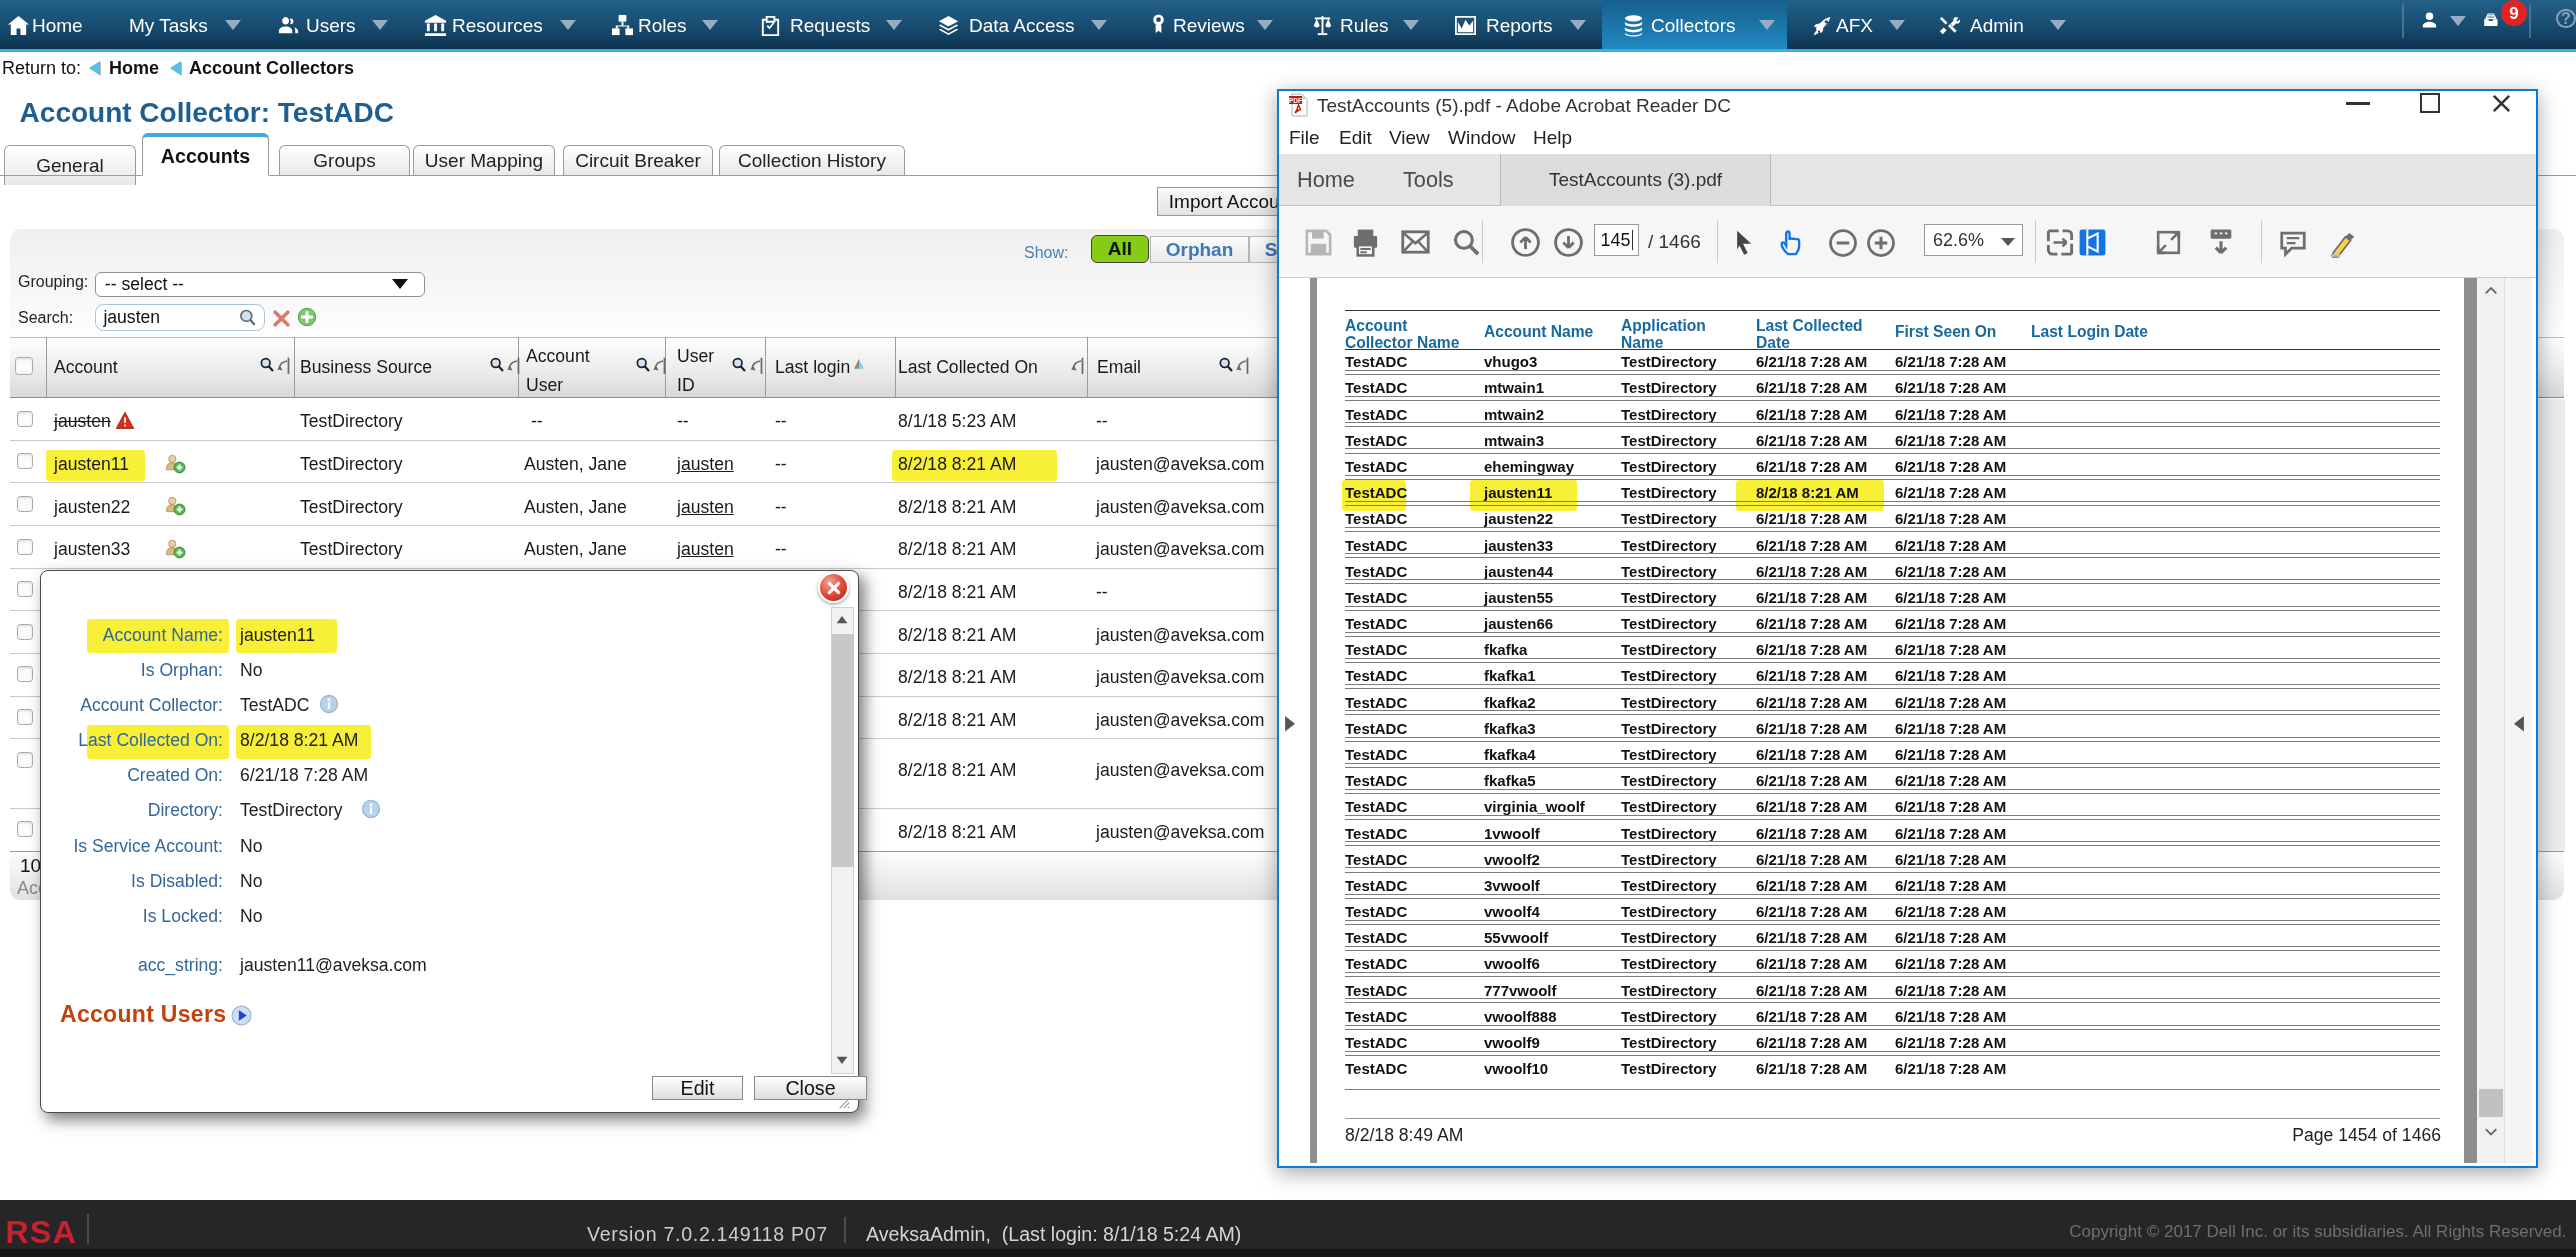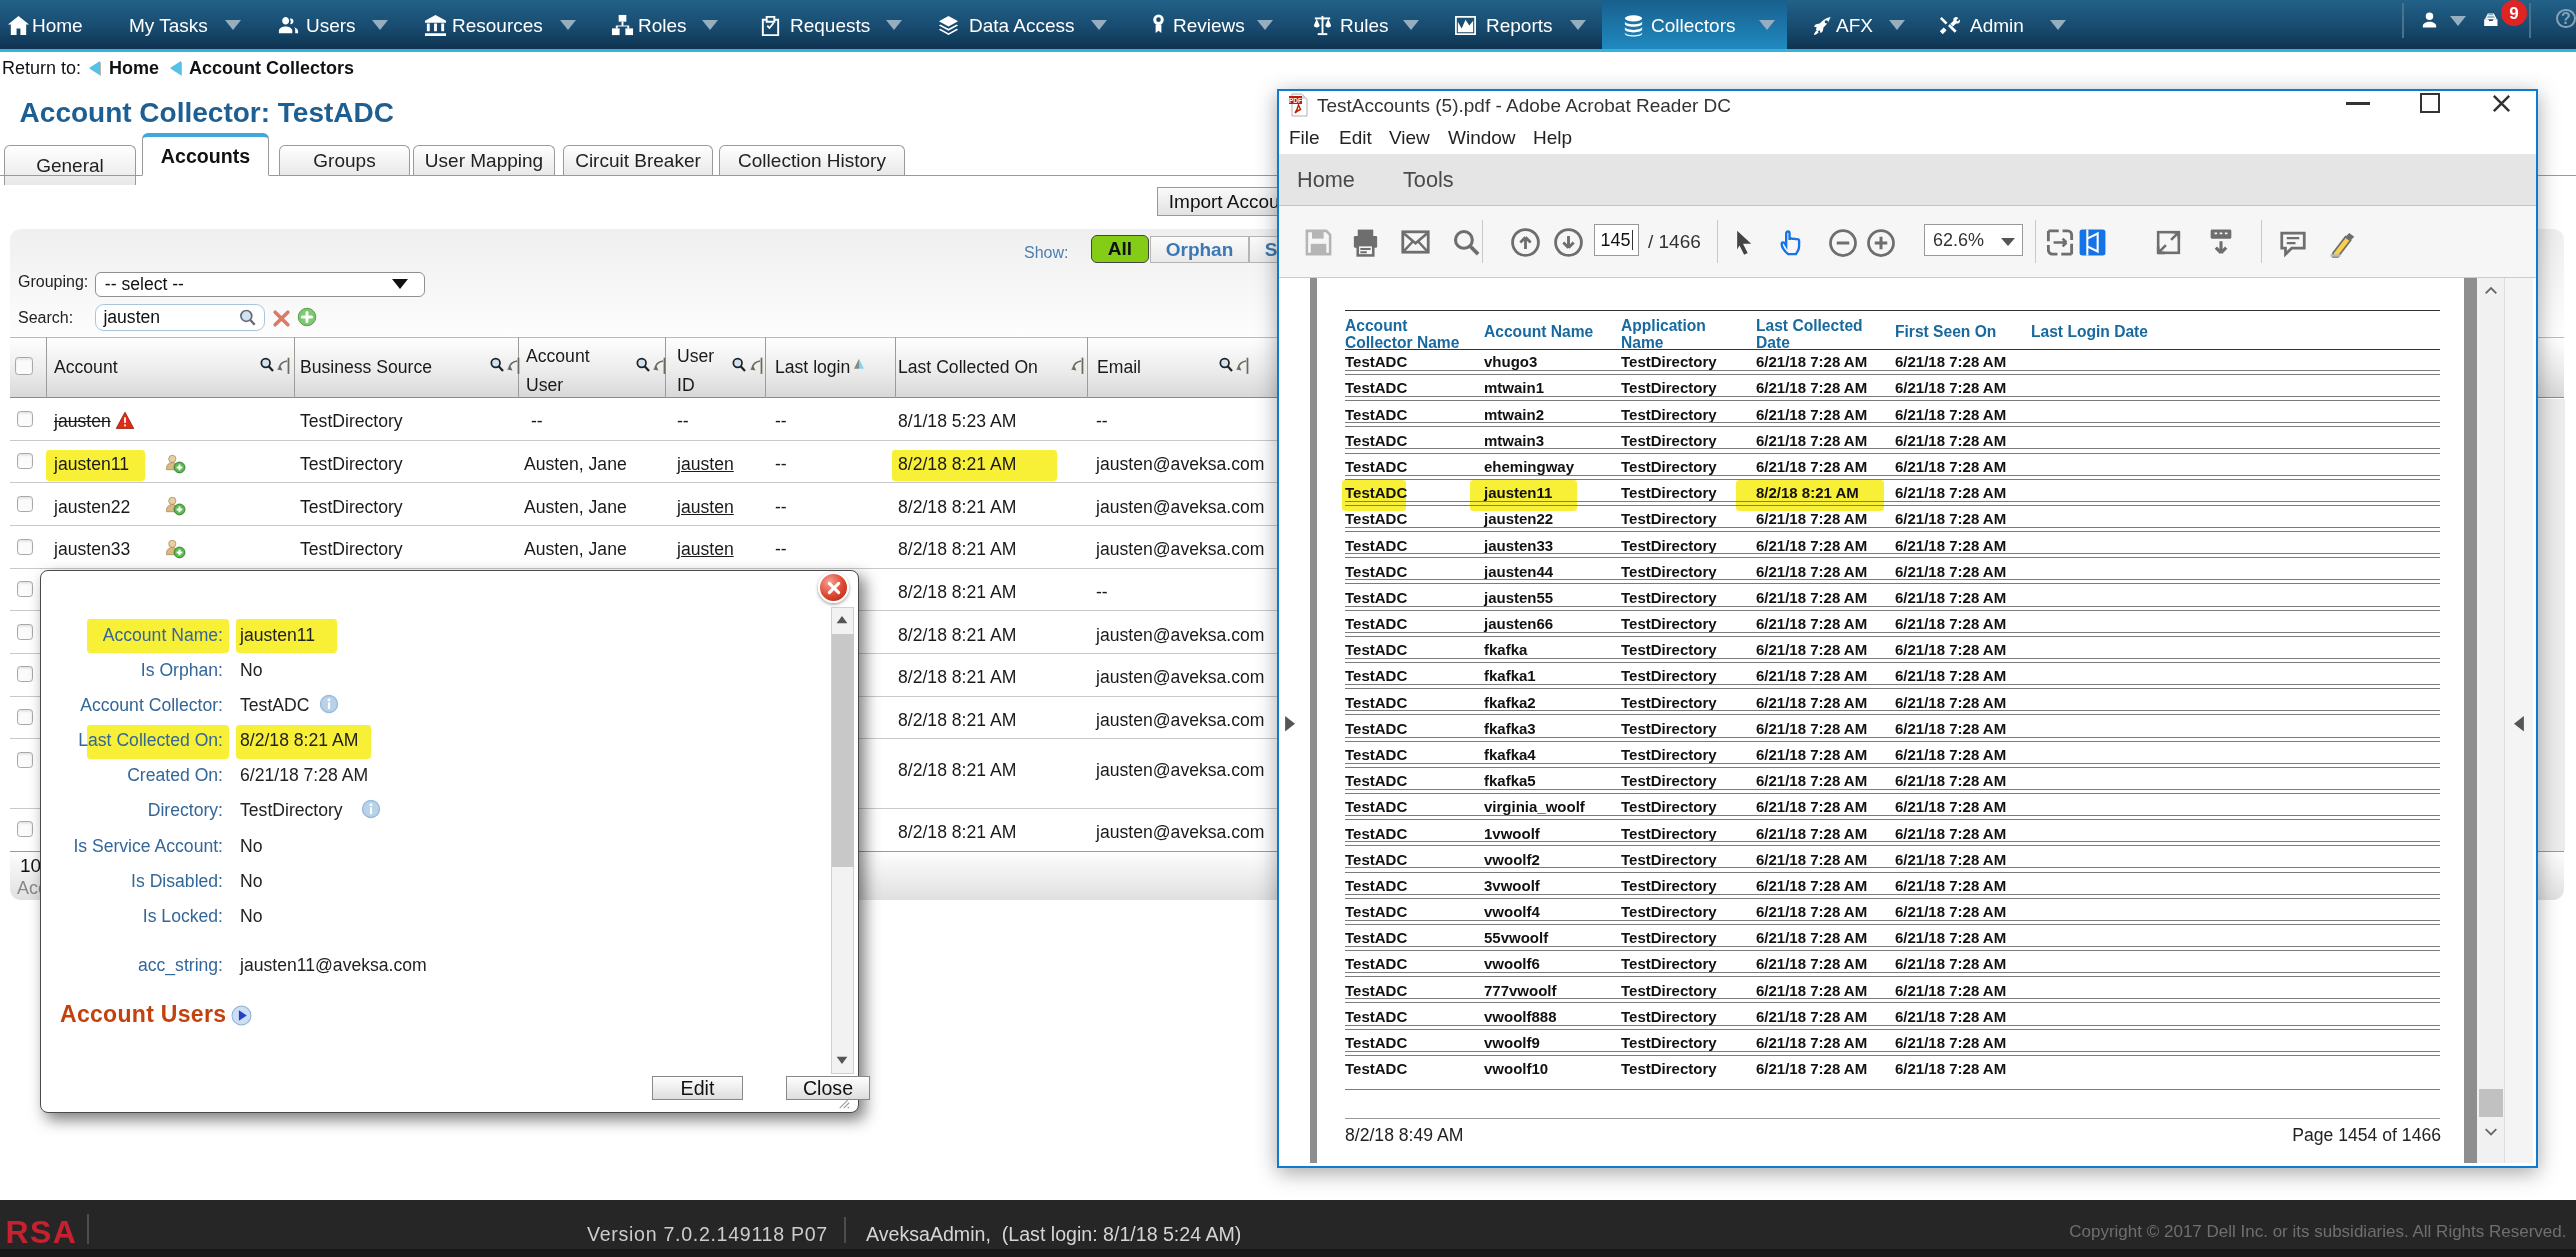--- a/index.html
+++ b/index.html
@@ -439,21 +439,21 @@
     </svg>
 <div class="abs" style="left:831px;top:607px;width:23px;height:467px;background:#f2f2f2;border:0.7px solid #d0d0d0;z-index:12"></div>
 <svg class="abs" style="left:834px;top:612px;z-index:13" width="16" height="16" viewBox="0 0 24 24">
       <path d="M12 6 20 17H4z" fill="#555"></path>
     </svg>
 <svg class="abs" style="left:834px;top:1052px;z-index:13" width="16" height="16" viewBox="0 0 24 24">
       <path d="M12 18 4 7h16z" fill="#555"></path>
     </svg>
 <div class="abs" style="left:832px;top:634px;width:21.7px;height:233px;background:#c8c8c8;z-index:13"></div>
 <div class="abs" style="left:652px;top:1076px;width:91px;height:24px;background:linear-gradient(#fefefe,#dedede);border:0.7px solid #888;font-size:19.6px;color:#111;display:flex;align-items:center;justify-content:center;z-index:12">Edit</div>
-<div class="abs" style="left:786px;top:1076px;width:84px;height:24px;background:linear-gradient(#fefefe,#dedede);border:0.7px solid #888;font-size:19.6px;color:#111;display:flex;align-items:center;justify-content:center;z-index:12">Close</div>
+<div class="abs" style="left:754px;top:1076px;width:113px;height:24px;background:linear-gradient(#fefefe,#dedede);border:0.7px solid #888;font-size:19.6px;color:#111;display:flex;align-items:center;justify-content:center;z-index:12">Close</div>
 <svg class="abs" style="left:837px;top:1096px;z-index:13" width="13.5" height="13.5" viewBox="0 0 20 20">
       <path d="M18 4 4 18M18 10l-8 8M18 16l-2 2" stroke="#999" stroke-width="1.6"></path>
     </svg>
 <div class="abs" style="left:1277px;top:89px;width:1261px;height:1079px;background:#fff;border:2px solid #0f7bd0;box-shadow:0 5.4px 20px rgba(0,0,0,.35);z-index:20"></div>
 <svg class="abs" style="left:1287px;top:93px;z-index:21" width="24" height="24" viewBox="0 0 24 24">
       <path d="M5 1h10l5 5v17H5z" fill="#fff" stroke="#b0b0b0" stroke-width="1"></path>
       <path d="M15 1l5 5h-5z" fill="#d8d8d8"></path>
       <rect x="2" y="3" width="13" height="8" fill="#c11e07"></rect>
       <text x="8.5" y="9.5" font-size="6.5" fill="#fff" font-family="Liberation Sans" font-weight="bold" text-anchor="middle">PDF</text>
       <path d="M8 20c2-3 3-6 3.5-8l2 4.5c-2 .5-4 2-5.5 3.5z" fill="none" stroke="#c11e07" stroke-width="1.4"></path>
@@ -465,20 +465,21 @@
       <path d="M4 4 20 20M20 4 4 20" stroke="#333" stroke-width="2.6"></path>
     </svg>
 <div class="abs" style="left:1289px;top:127px;font-size:19px;color:#222;z-index:21">File</div>
 <div class="abs" style="left:1339px;top:127px;font-size:19px;color:#222;z-index:21">Edit</div>
 <div class="abs" style="left:1389px;top:127px;font-size:19px;color:#222;z-index:21">View</div>
 <div class="abs" style="left:1448px;top:127px;font-size:19px;color:#222;z-index:21">Window</div>
 <div class="abs" style="left:1533px;top:127px;font-size:19px;color:#222;z-index:21">Help</div>
 <div class="abs" style="left:1279px;top:154px;width:1257px;height:52px;background:#e5e5e5;border-bottom:0.7px solid #c5c5c5;z-index:21"></div>
 <div class="abs" style="left:1297px;top:167px;font-size:21.7px;color:#4a4a4a;z-index:21">Home</div>
 <div class="abs" style="left:1403px;top:167px;font-size:21.7px;color:#4a4a4a;z-index:21">Tools</div>
+<div class="abs" style="left:1500px;top:154px;width:271px;height:52px;background:#dcdcdc;border-left:0.7px solid #bbb;border-right:0.7px solid #bbb;font-size:19px;color:#333;display:flex;align-items:center;justify-content:center;z-index:21">TestAccounts (3).pdf</div>
 <div class="abs" style="left:1279px;top:206px;width:1257px;height:72px;background:#f6f6f6;border-bottom:0.7px solid #ccc;z-index:21"></div>
 <svg class="abs" style="left:1303px;top:227px;z-index:21" width="31" height="31" viewBox="0 0 24 24">
       <path d="M3 3h15l3 3v15H3z" fill="none" stroke="#b5b5b5" stroke-width="2"></path>
       <rect x="7" y="3" width="9" height="6" fill="#b5b5b5"></rect>
       <rect x="6" y="13" width="12" height="8" fill="#b5b5b5"></rect>
     </svg>
 <svg class="abs" style="left:1350px;top:227px;z-index:21" width="31" height="31" viewBox="0 0 24 24">
       <path d="M6 2h12v5H6z" fill="#6e6e6e"></path>
       <rect x="3" y="7" width="18" height="9" rx="1" fill="#6e6e6e"></rect>
       <rect x="6" y="14" width="12" height="8" fill="#f6f6f6" stroke="#6e6e6e" stroke-width="2"></rect>

